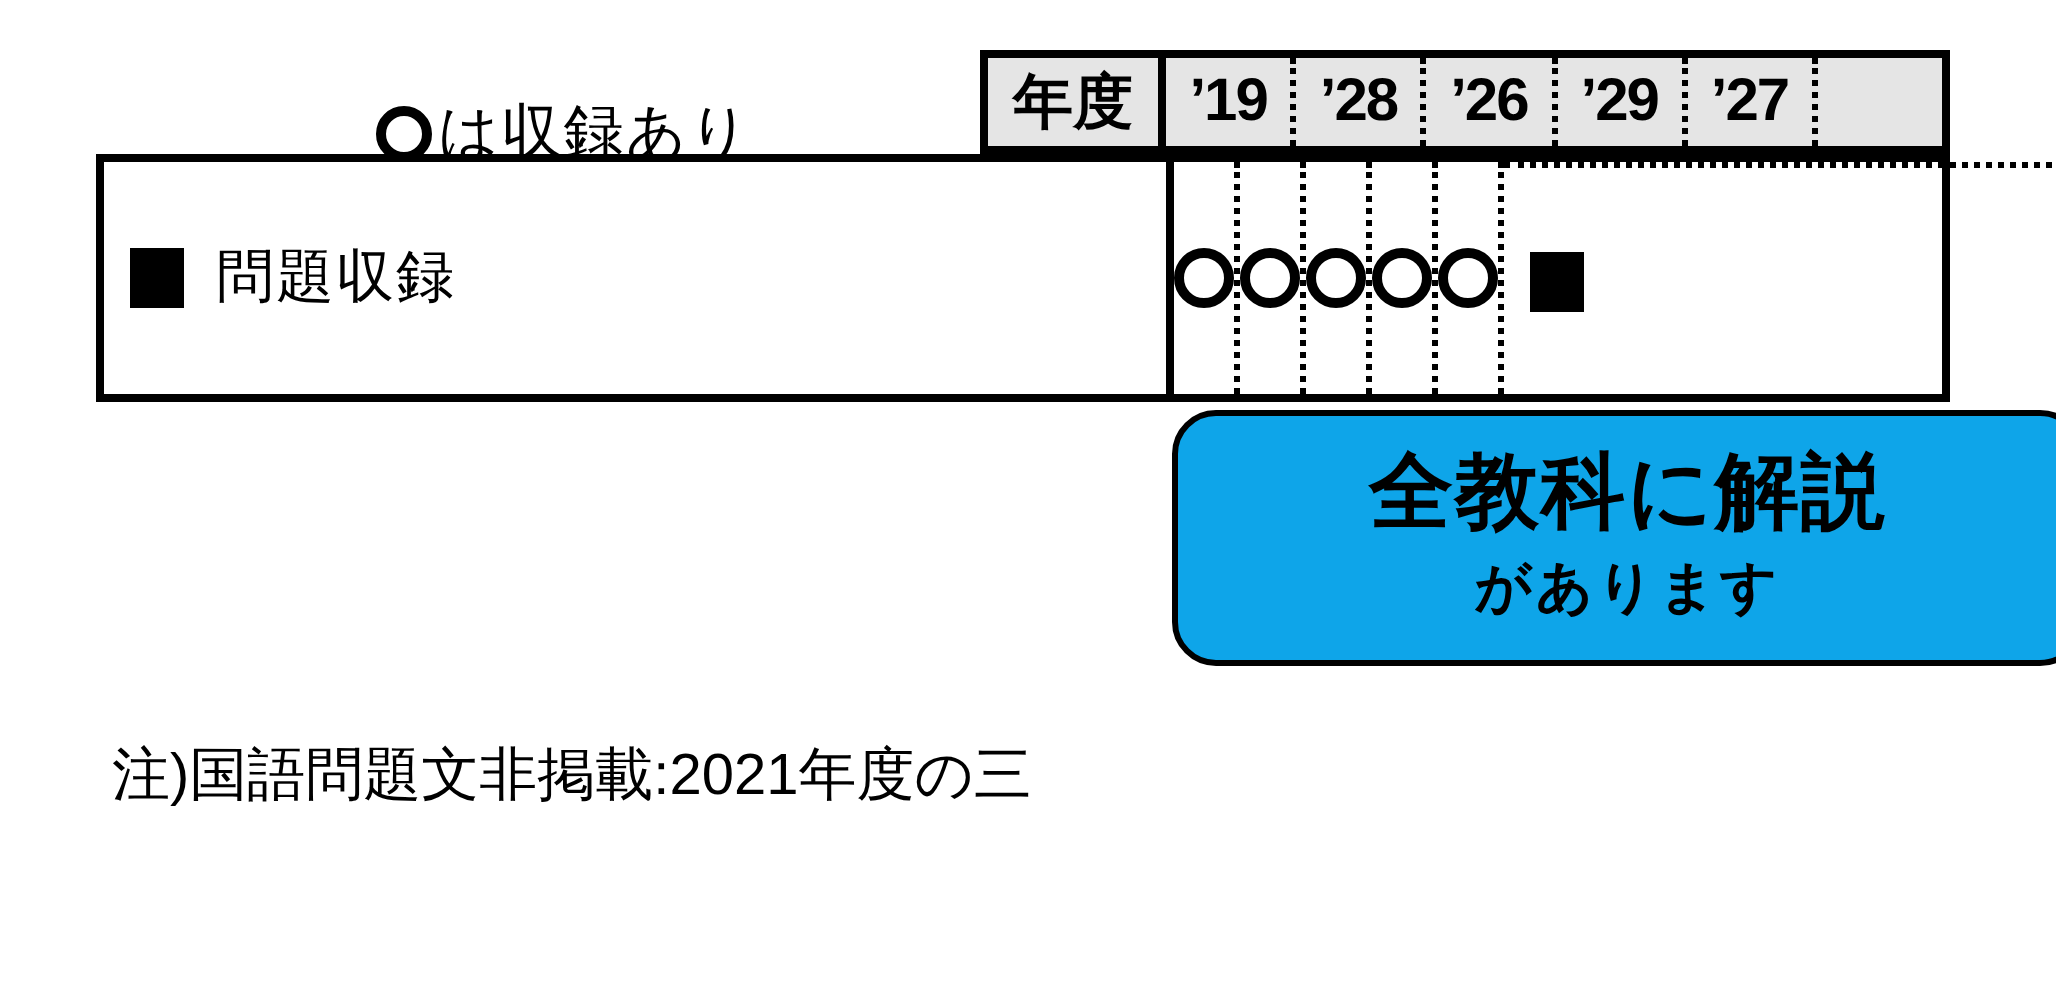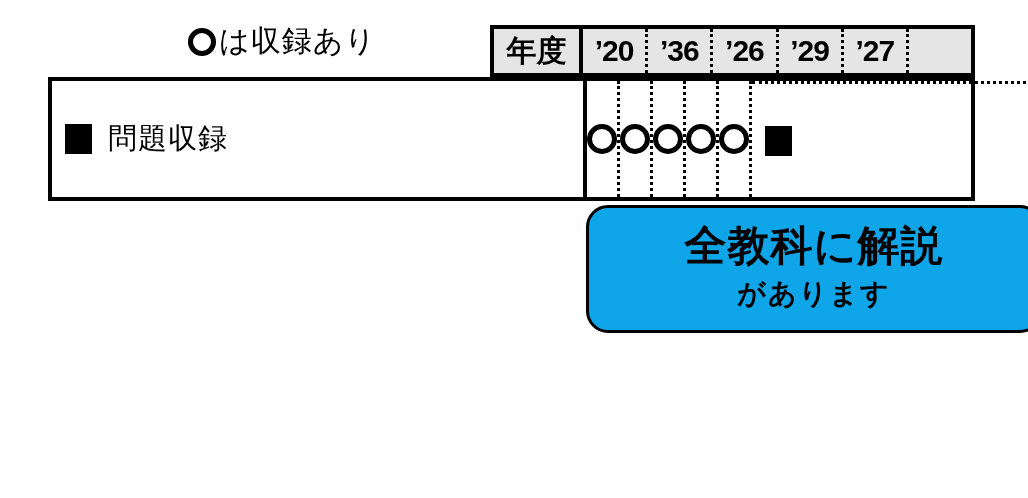--- a/index.html
+++ b/index.html
@@ -10,21 +10,21 @@
     background: #ffffff;
     color: #000000;
     font-family: "Liberation Sans", "DejaVu Sans", sans-serif;
     overflow: hidden;
   }
 
   
   .caption {
     position: absolute;
     left: 188px;
-    top: 21px;
+    top: 46px;
     display: flex;
     align-items: center;
     font-size: 30px;
     font-weight: 500;
     letter-spacing: 1px;
   }
   .ring {
     display: inline-block;
     width: 28px;
     height: 28px;
@@ -167,22 +167,22 @@
 <div class="page">
 
   <div class="caption">
     <span class="ring"></span>
     <span>は収録あり</span>
   </div>
 
   <div class="year-header">
     <div class="year-label-cell">年度</div>
     <div class="year-cols" id="yearCols">
-        <div class="year-cell">’20</div>
-        <div class="year-cell">’36</div>
+        <div class="year-cell">’19</div>
+        <div class="year-cell">’28</div>
         <div class="year-cell">’26</div>
         <div class="year-cell">’29</div>
         <div class="year-cell">’27</div>
         <div class="year-cell"></div>
       </div>
   </div>
 
   <div class="tbody" id="tableBody">
       <div class="trow">
         <div class="label-cell">
@@ -245,14 +245,15 @@
           <div class="mark-cell"></div>
         </div>
       </div>
     </div>
 
   <div class="callout">
     <div class="callout-line1">全教科に解説</div>
     <div class="callout-line2">があります</div>
   </div>
 
+  <div class="note">注)国語問題文非掲載:2021年度の三</div>
 
 </div>
 
 </body></html>

